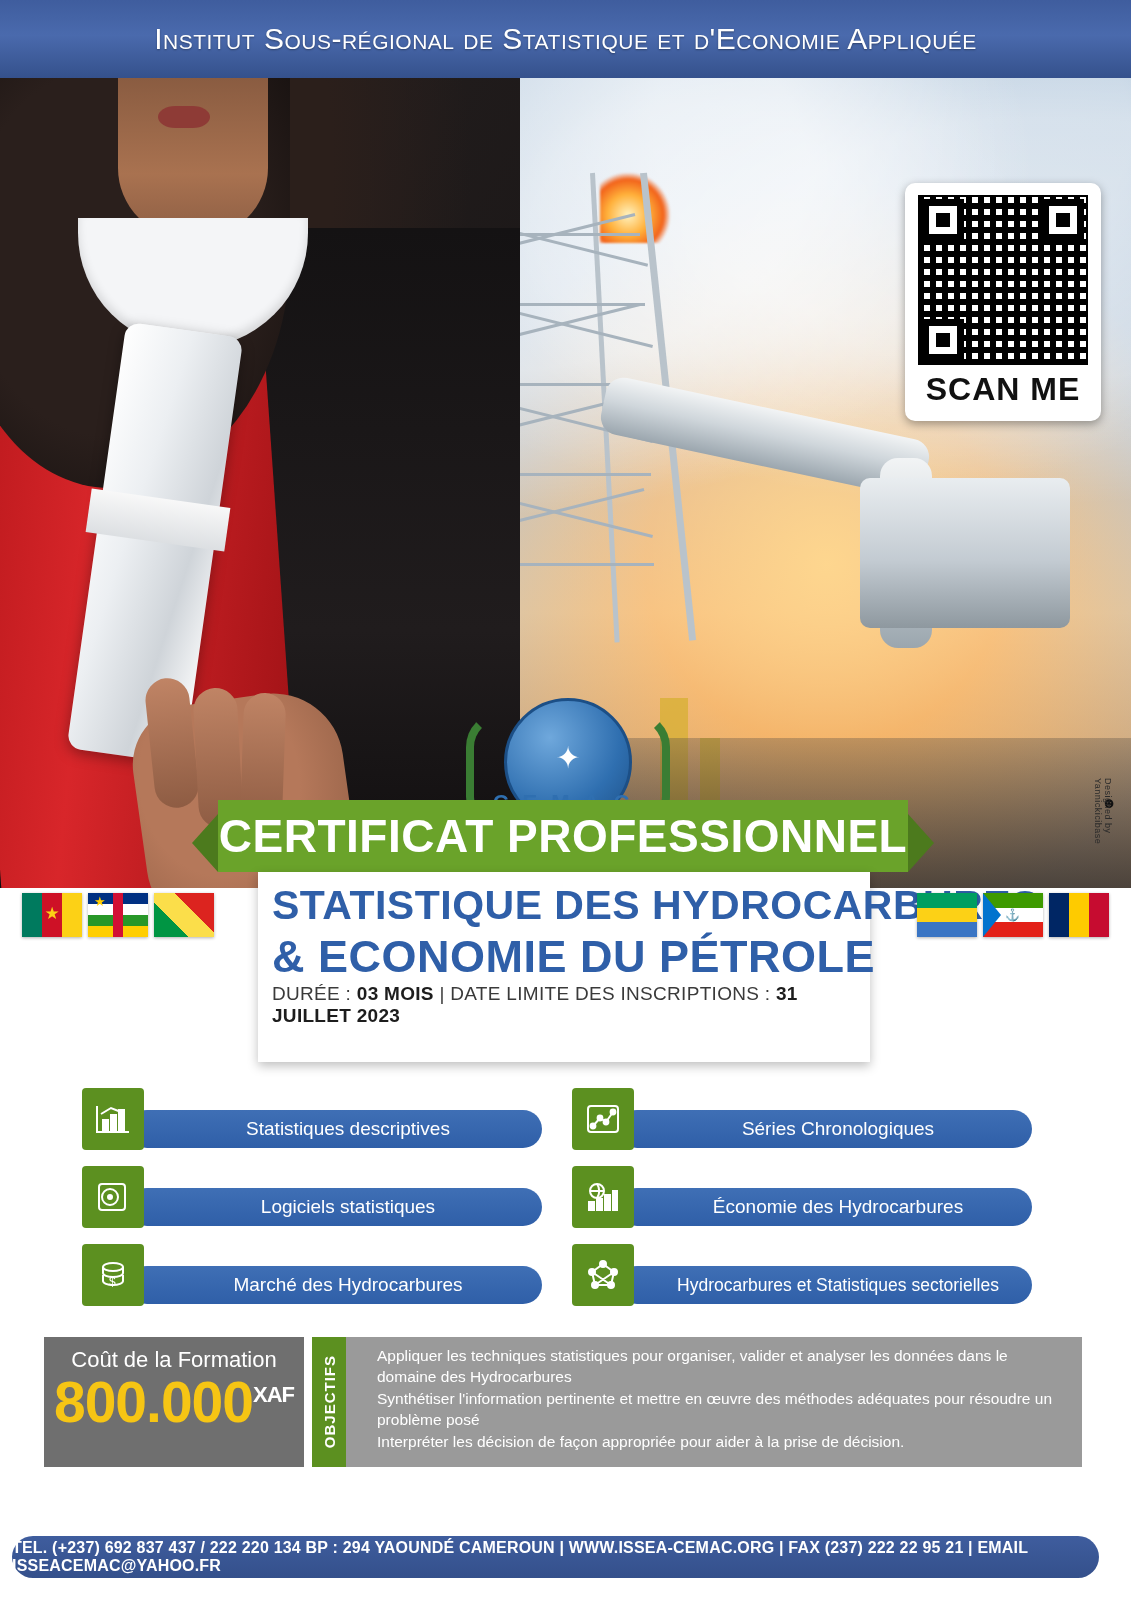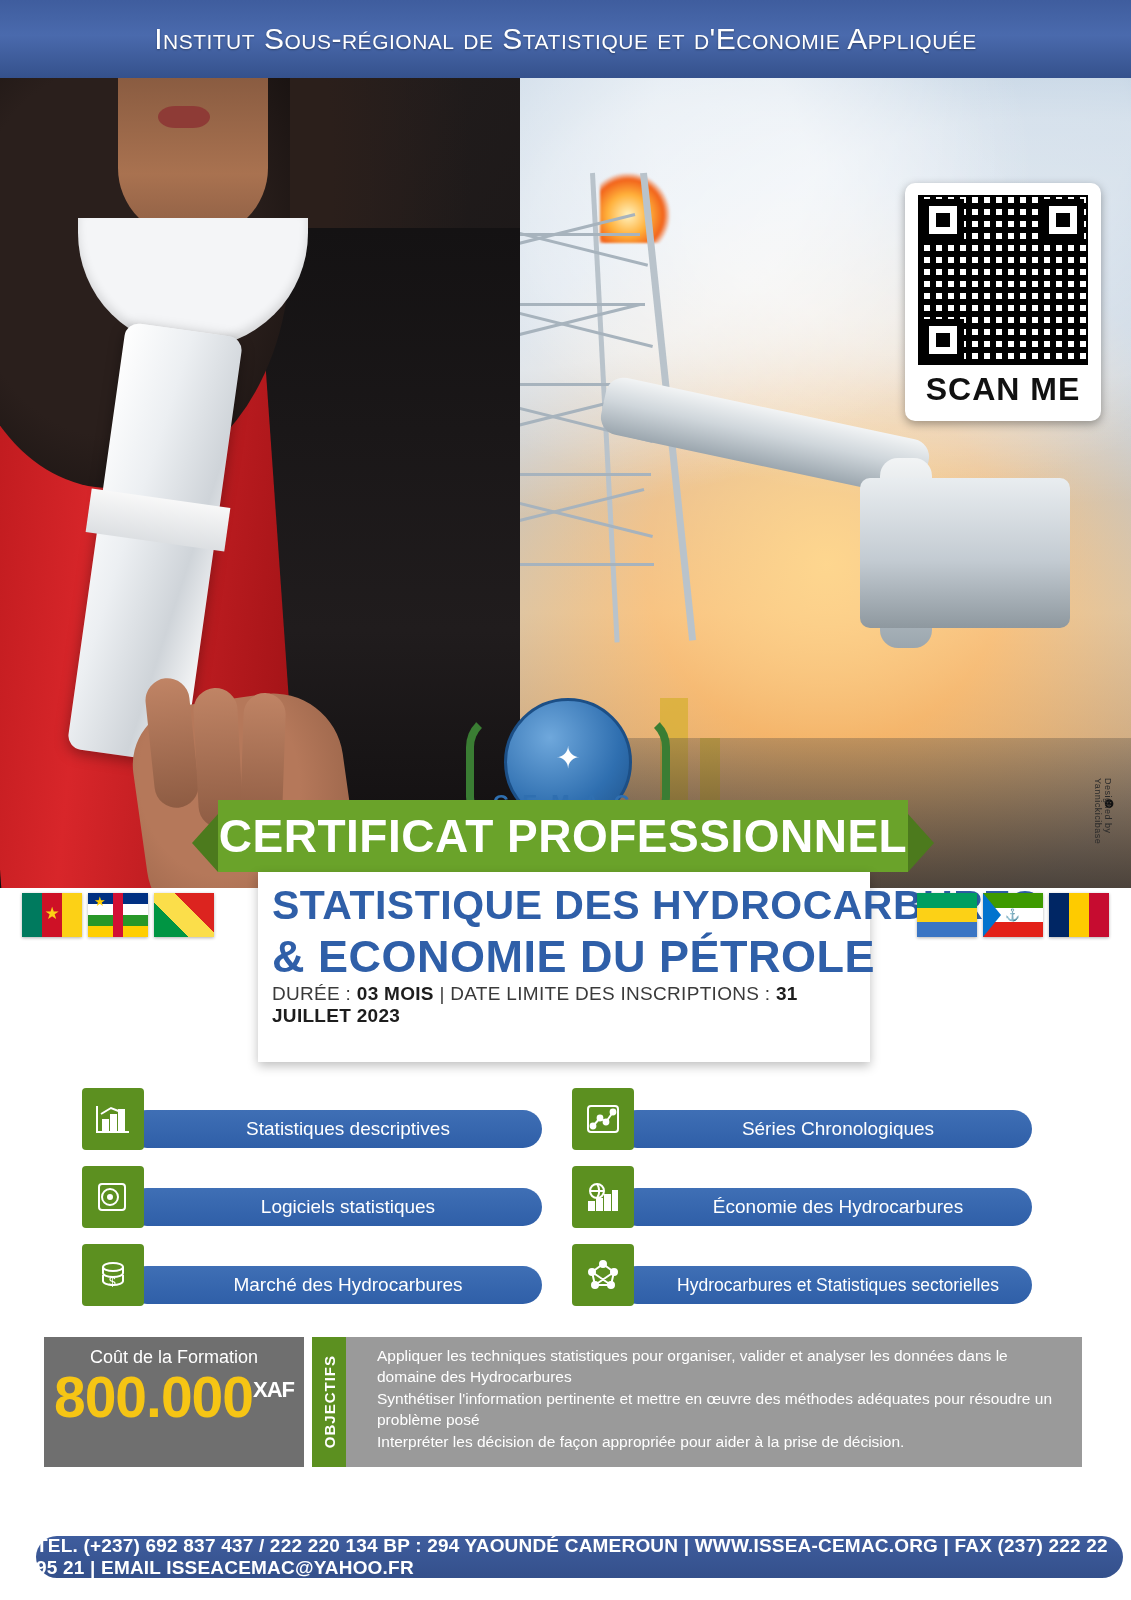--- a/index.html
+++ b/index.html
@@ -298,45 +298,45 @@
     color:#fff; font-size:19px; font-weight:normal; padding-left: 26px; margin-top: 16px;
   }
   .pill .bar.small{ font-size:17.5px; }
 
   
   .cost-box {
     position:absolute; left: 44px; top: 1337px; width: 260px; height: 130px;
     background: #6f6f6f;
     color:#fff; text-align:center; padding-top: 10px;
   }
-  .cost-label{ font-size:18px; }
+  .cost-label{ font-size:22px; }
   .cost-amount{
     font-size:57px; font-weight:bold; color:#f6c514; letter-spacing:-1px; line-height:1.05;
   }
   .cost-amount sup{ font-size:22px; color:#fff; font-weight:bold; }
 
   .obj-wrap{
     position:absolute; left: 312px; top: 1337px; width: 770px; height: 130px;
     background:#8a8a8a; display:flex;
   }
   .obj-tab{
     width: 34px; background:#5c9020; color:#fff; font-weight:bold;
     display:flex; align-items:center; justify-content:center;
   }
   .obj-tab span{ writing-mode: vertical-rl; transform: rotate(180deg); font-size:15px; letter-spacing:1px;}
   .obj-list{ flex:1; background:#9a9a9a; padding: 8px 12px; }
   .obj-list p{ color:#fff; font-size:15.5px; line-height:1.38;margin-left:19px; }
 
   
   .footer {
-    position:absolute; left: 36px; bottom: 22px; width: 1087px; height: 42px;
+    position:absolute; left: 12px; bottom: 22px; width: 1087px; height: 42px;
     background: linear-gradient(180deg,#3f5d9e,#34508b);
     border-radius: 21px;
     display:flex; align-items:center; justify-content:center;
-    color:#fff; font-size:19px; font-weight:bold; letter-spacing:.2px;
+    color:#fff; font-size:16px; font-weight:bold; letter-spacing:.2px;
   }
   .white-strip{
     position:absolute; left:0; top: 888px; width:1131px; height: 60px; background:#fff; z-index:-1;
   }
 </style>
 </head>
 <body>
 
 <div class="header-band">
   <div class="header-title">Institut Sous-régional de Statistique et d'Economie Appliquée</div>

